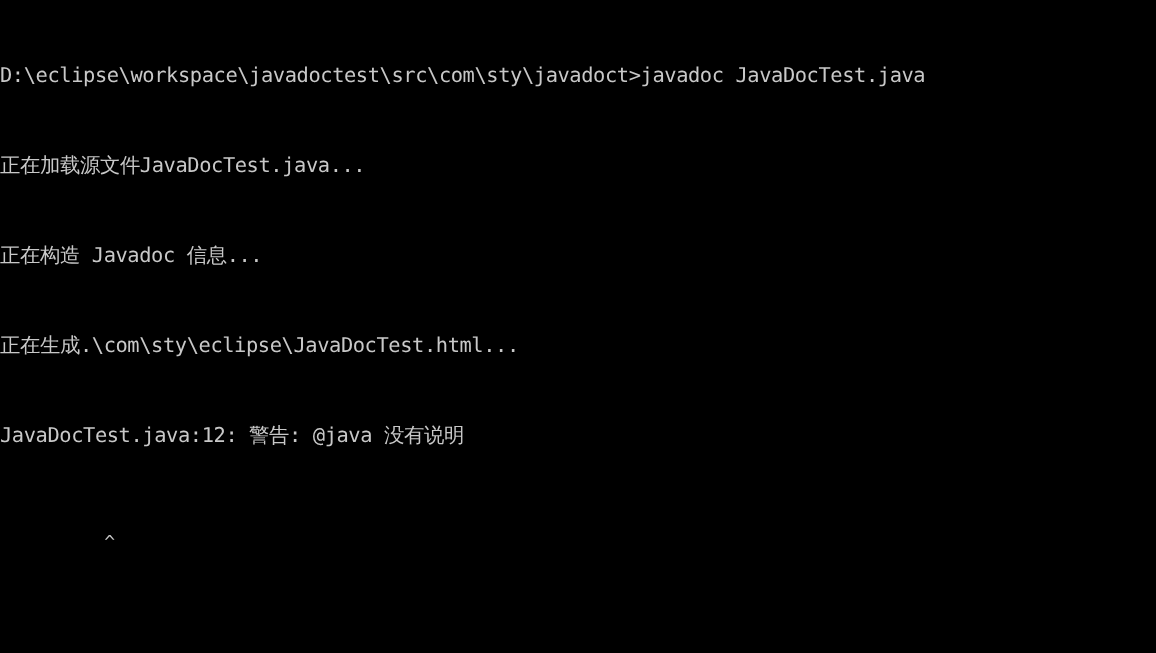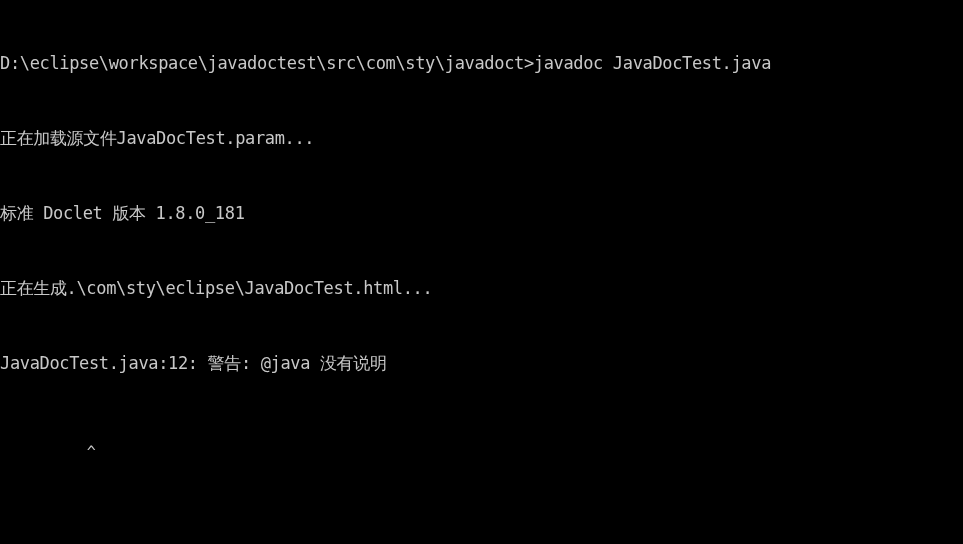--- a/index.html
+++ b/index.html
@@ -38,22 +38,22 @@
     position: relative;
     top: -11px;
     font-size: 15px;
   }
 </style>
 </head>
 <body>
 
 <div id="terminal">
   <div class="line">D:\eclipse\workspace\javadoctest\src\com\sty\javadoct&gt;javadoc JavaDocTest.java</div>
-  <div class="line">正在加载源文件JavaDocTest.param...</div>
-  <div class="line">标准 Doclet 版本 1.8.0_181</div>
+  <div class="line">正在加载源文件JavaDocTest.java...</div>
+  <div class="line">正在构造 Javadoc 信息...</div>
   <div class="line">正在生成.\com\sty\eclipse\JavaDocTest.html...</div>
   <div class="line">JavaDocTest.java:12: 警告: @java 没有说明</div>
   
   <div class="caret-line">          ^</div>
   
   
   
   
   
   

